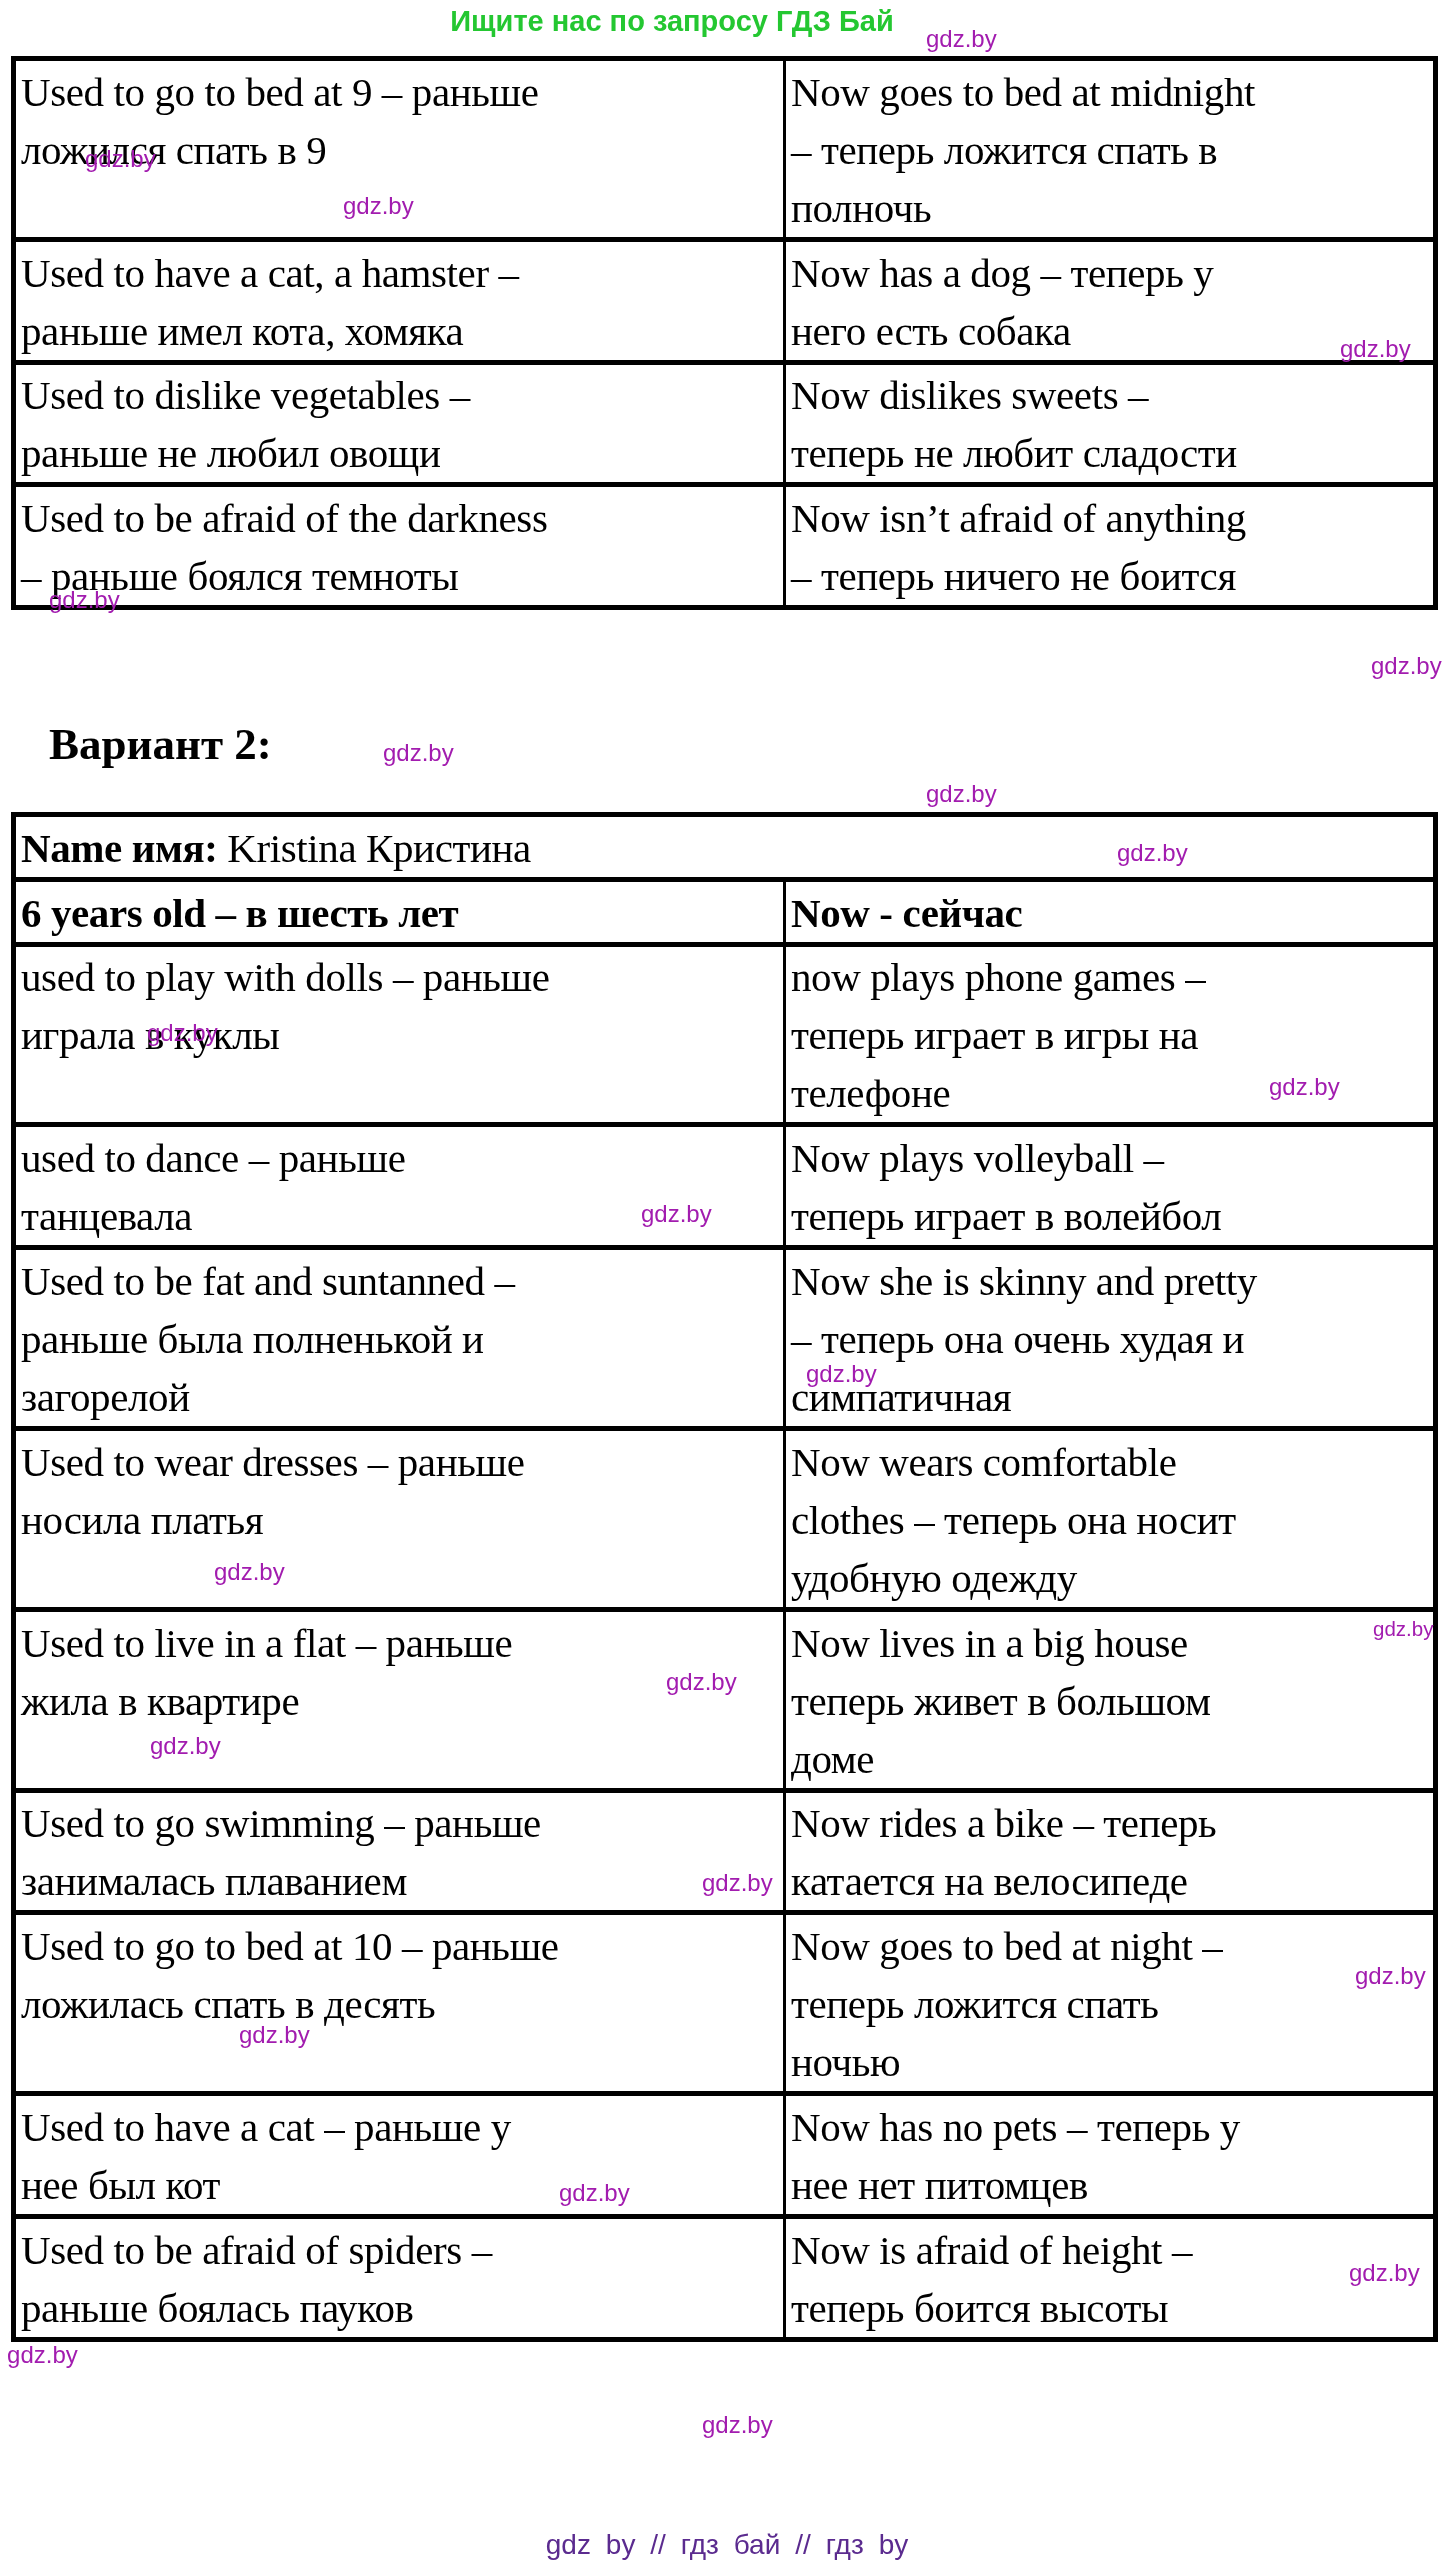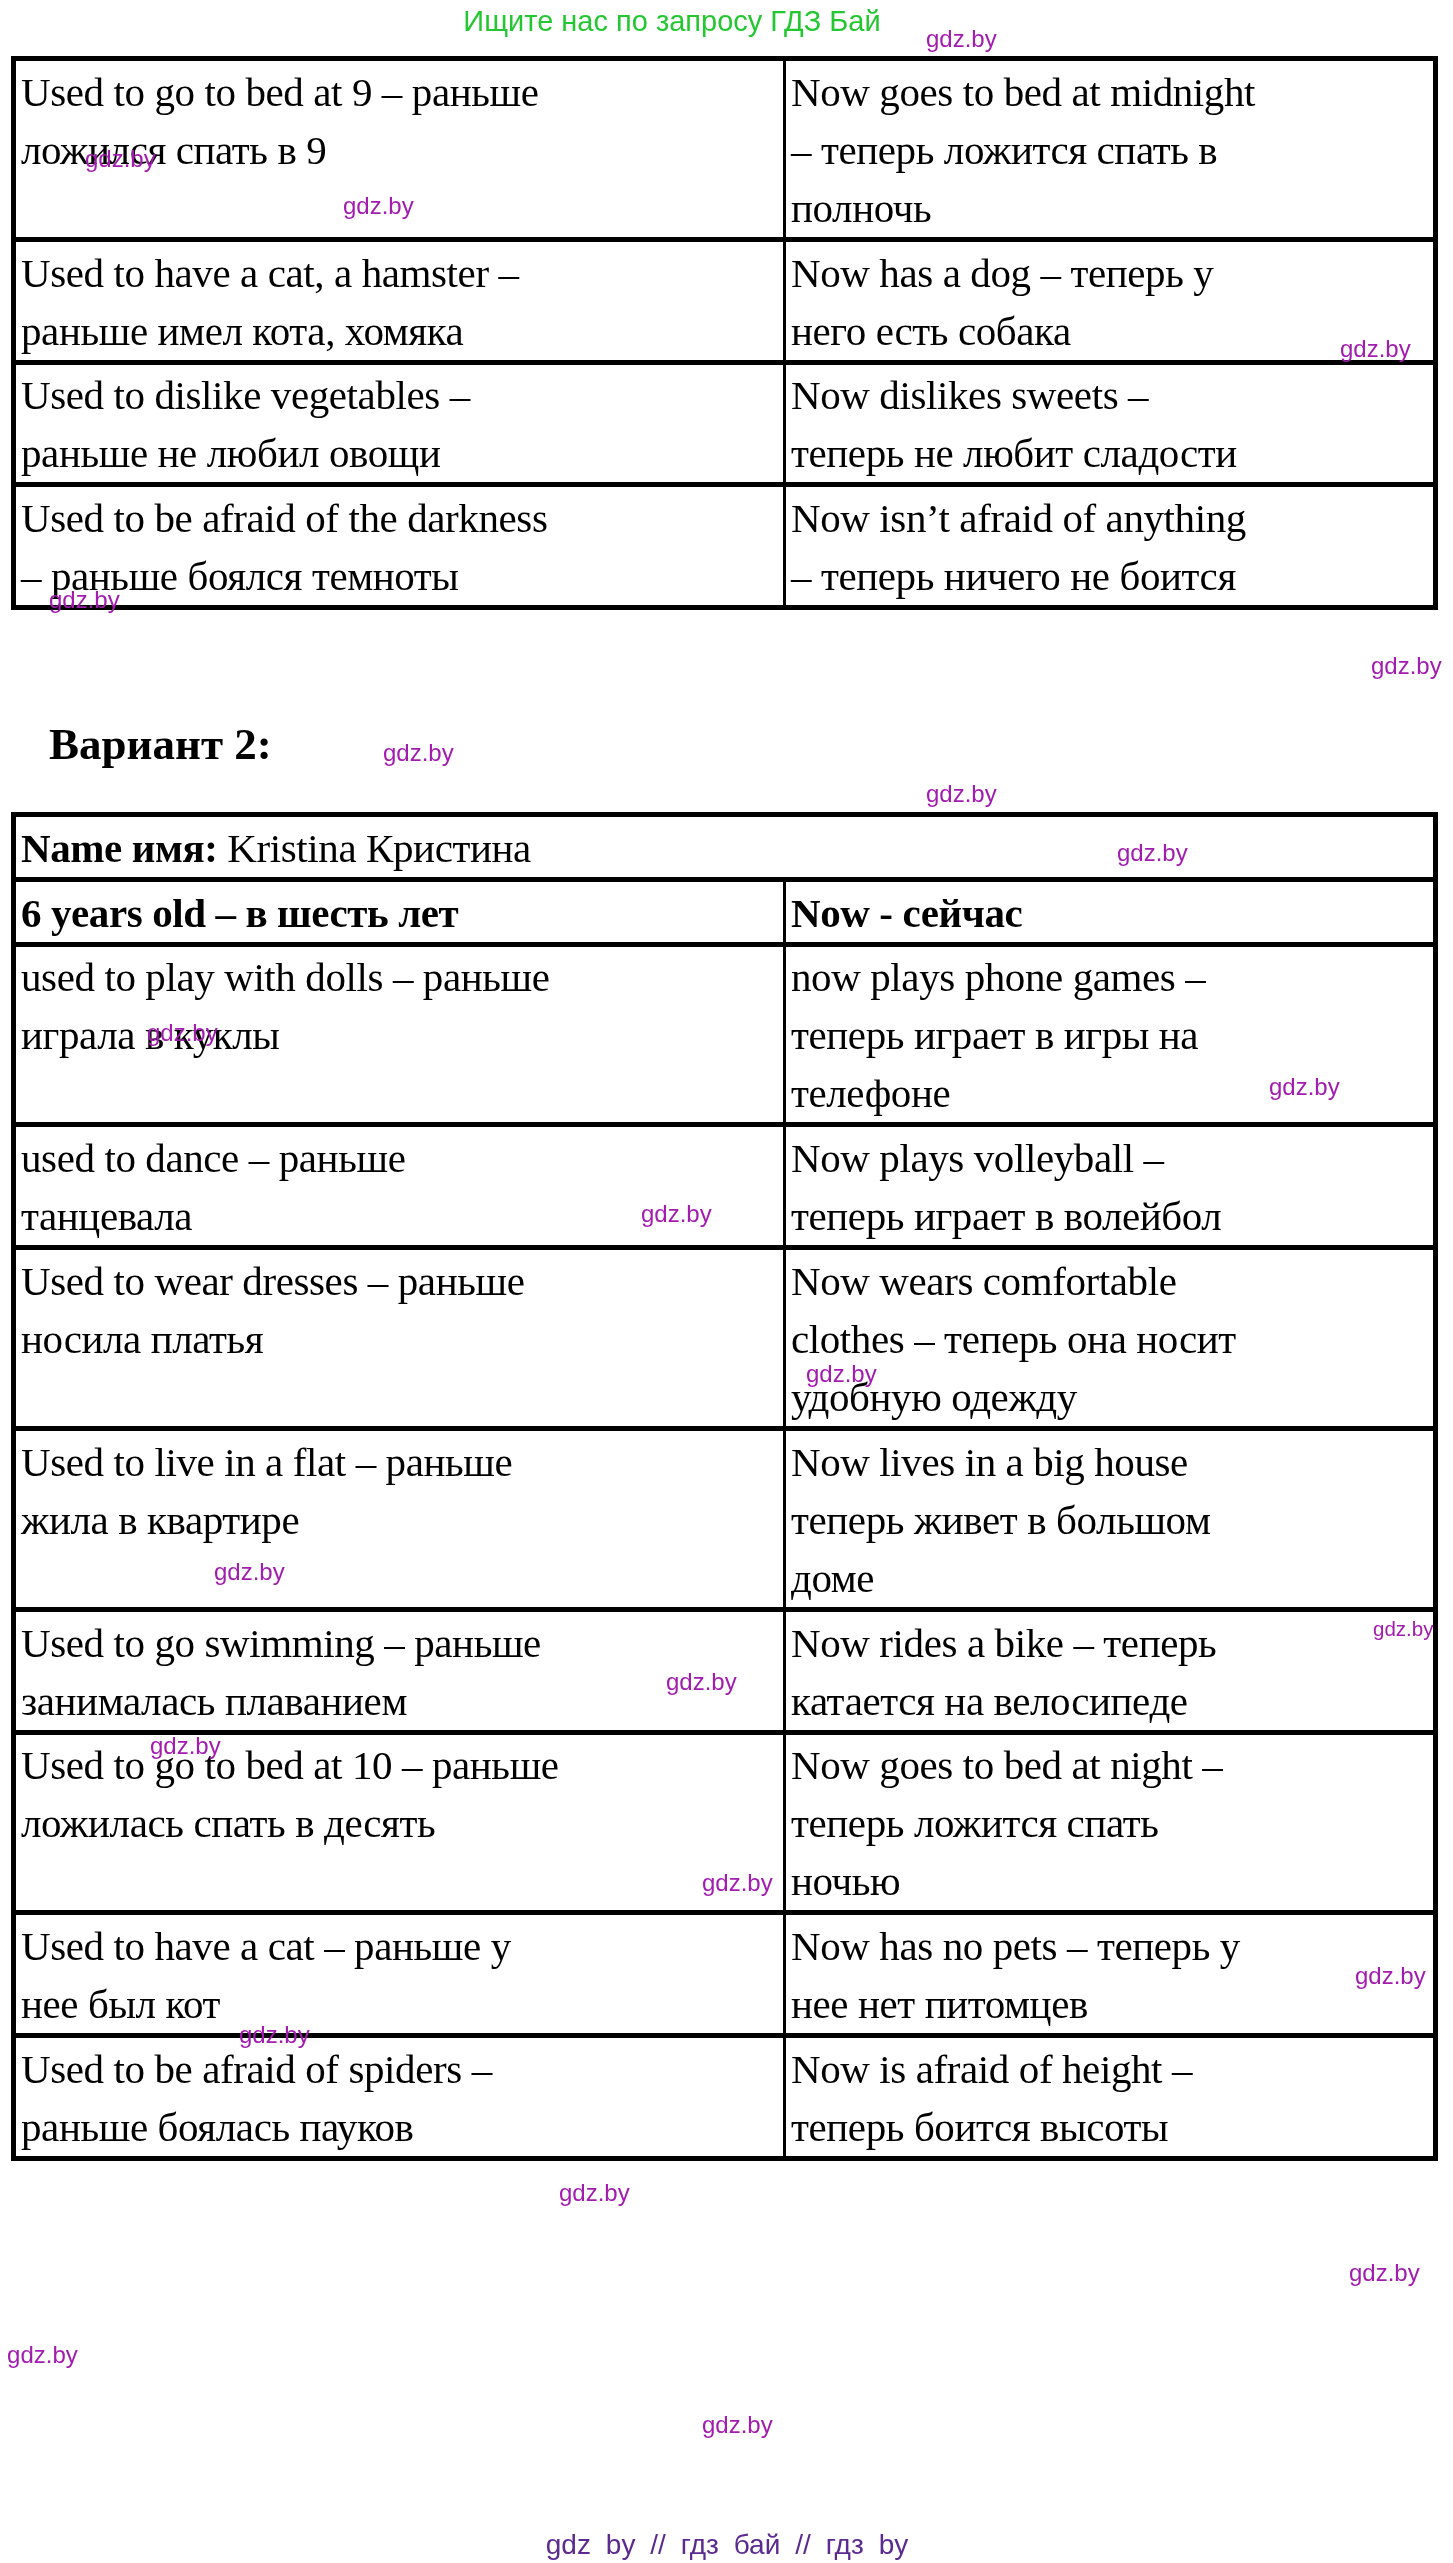--- a/index.html
+++ b/index.html
@@ -3,21 +3,21 @@
 <meta charset="utf-8">
 <style>
   html,body{margin:0;padding:0;background:#ffffff;}
   .page{
     position:relative;width:1454px;height:2563px;background:#ffffff;overflow:hidden;
     font-family:"Liberation Serif","DejaVu Serif",serif;color:#000;
   }
   .promo{
     position:absolute;top:5.3px;left:0;width:1344px;text-align:center;
     font-family:"Liberation Sans","DejaVu Sans",sans-serif;
-    font-size:29px;font-weight:normal;color:#24c731;
+    font-size:29px;font-weight:bold;color:#24c731;
   }
   .tbl-wrap{position:absolute;left:10.7px;width:1427px;}
   .tbl-wrap.t1{top:56px;}
   .tbl-wrap.t2{top:812px;}
   table{border-collapse:collapse;table-layout:fixed;width:100%;border:5.3px solid #000;}
   td{
     border:3.6px solid #000;border-top-width:5.3px;border-bottom-width:5.3px;
     vertical-align:top;text-align:left;
     font-size:41px;line-height:58px;letter-spacing:-0.4px;
     white-space:pre-line;padding:1.8px 5.3px 0 5.3px;overflow:hidden;
@@ -101,20 +101,28 @@
 теперь играет в игры на
 телефоне</td>
       </tr>
       <tr style="height:116px">
         <td>used to dance – раньше
 танцевала</td>
         <td>Now plays volleyball –
 теперь играет в волейбол</td>
       </tr>
       <tr style="height:176px">
+        <td>Used to be fat and suntanned –
+раньше была полненькой и
+загорелой</td>
+        <td>Now she is skinny and pretty
+– теперь она очень худая и
+симпатичная</td>
+      </tr>
+      <tr style="height:176px">
         <td>Used to wear dresses – раньше
 носила платья</td>
         <td>Now wears comfortable
 clothes – теперь она носит
 удобную одежду</td>
       </tr>
       <tr style="height:174px">
         <td>Used to live in a flat – раньше
 жила в квартире</td>
         <td>Now lives in a big house

